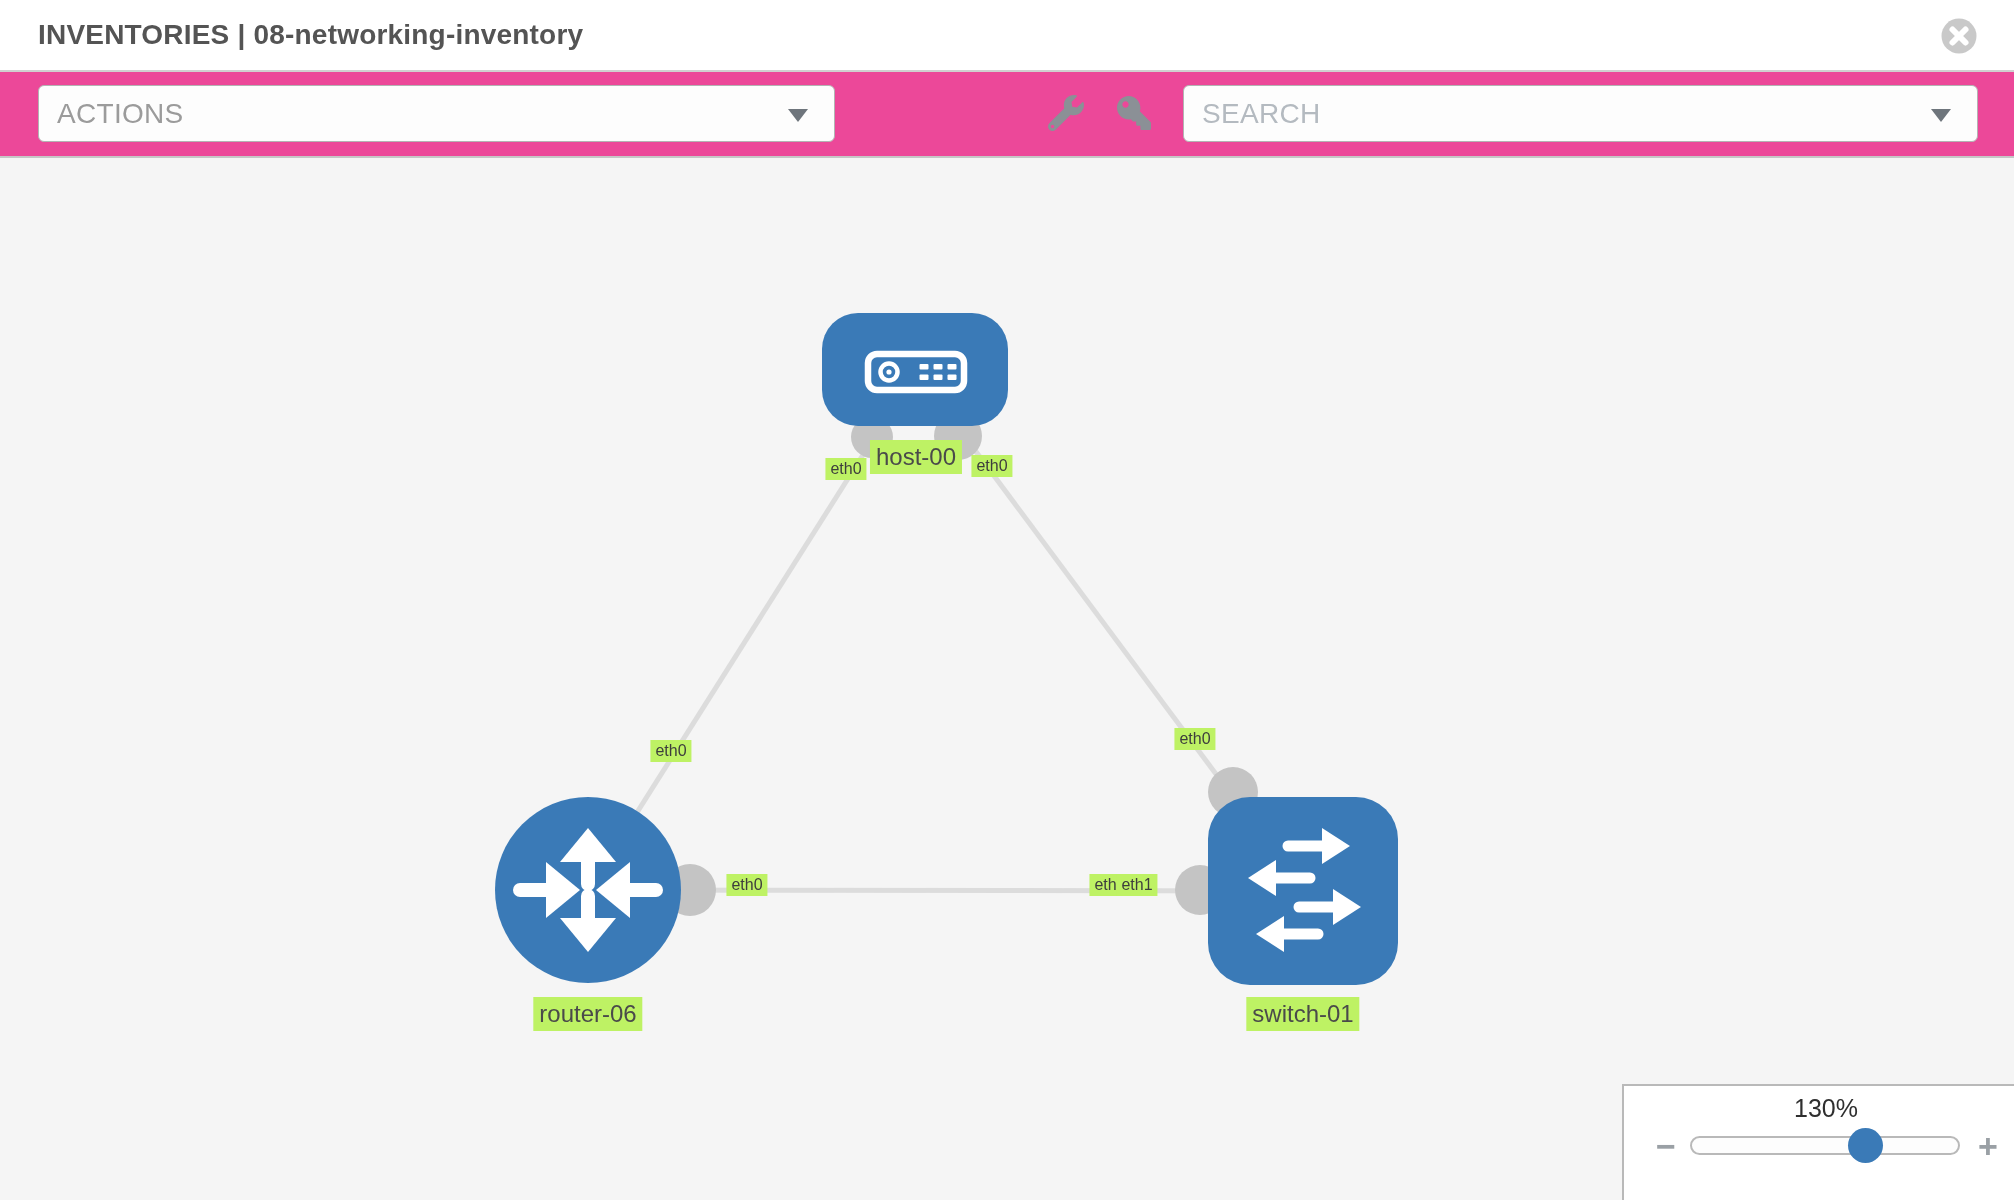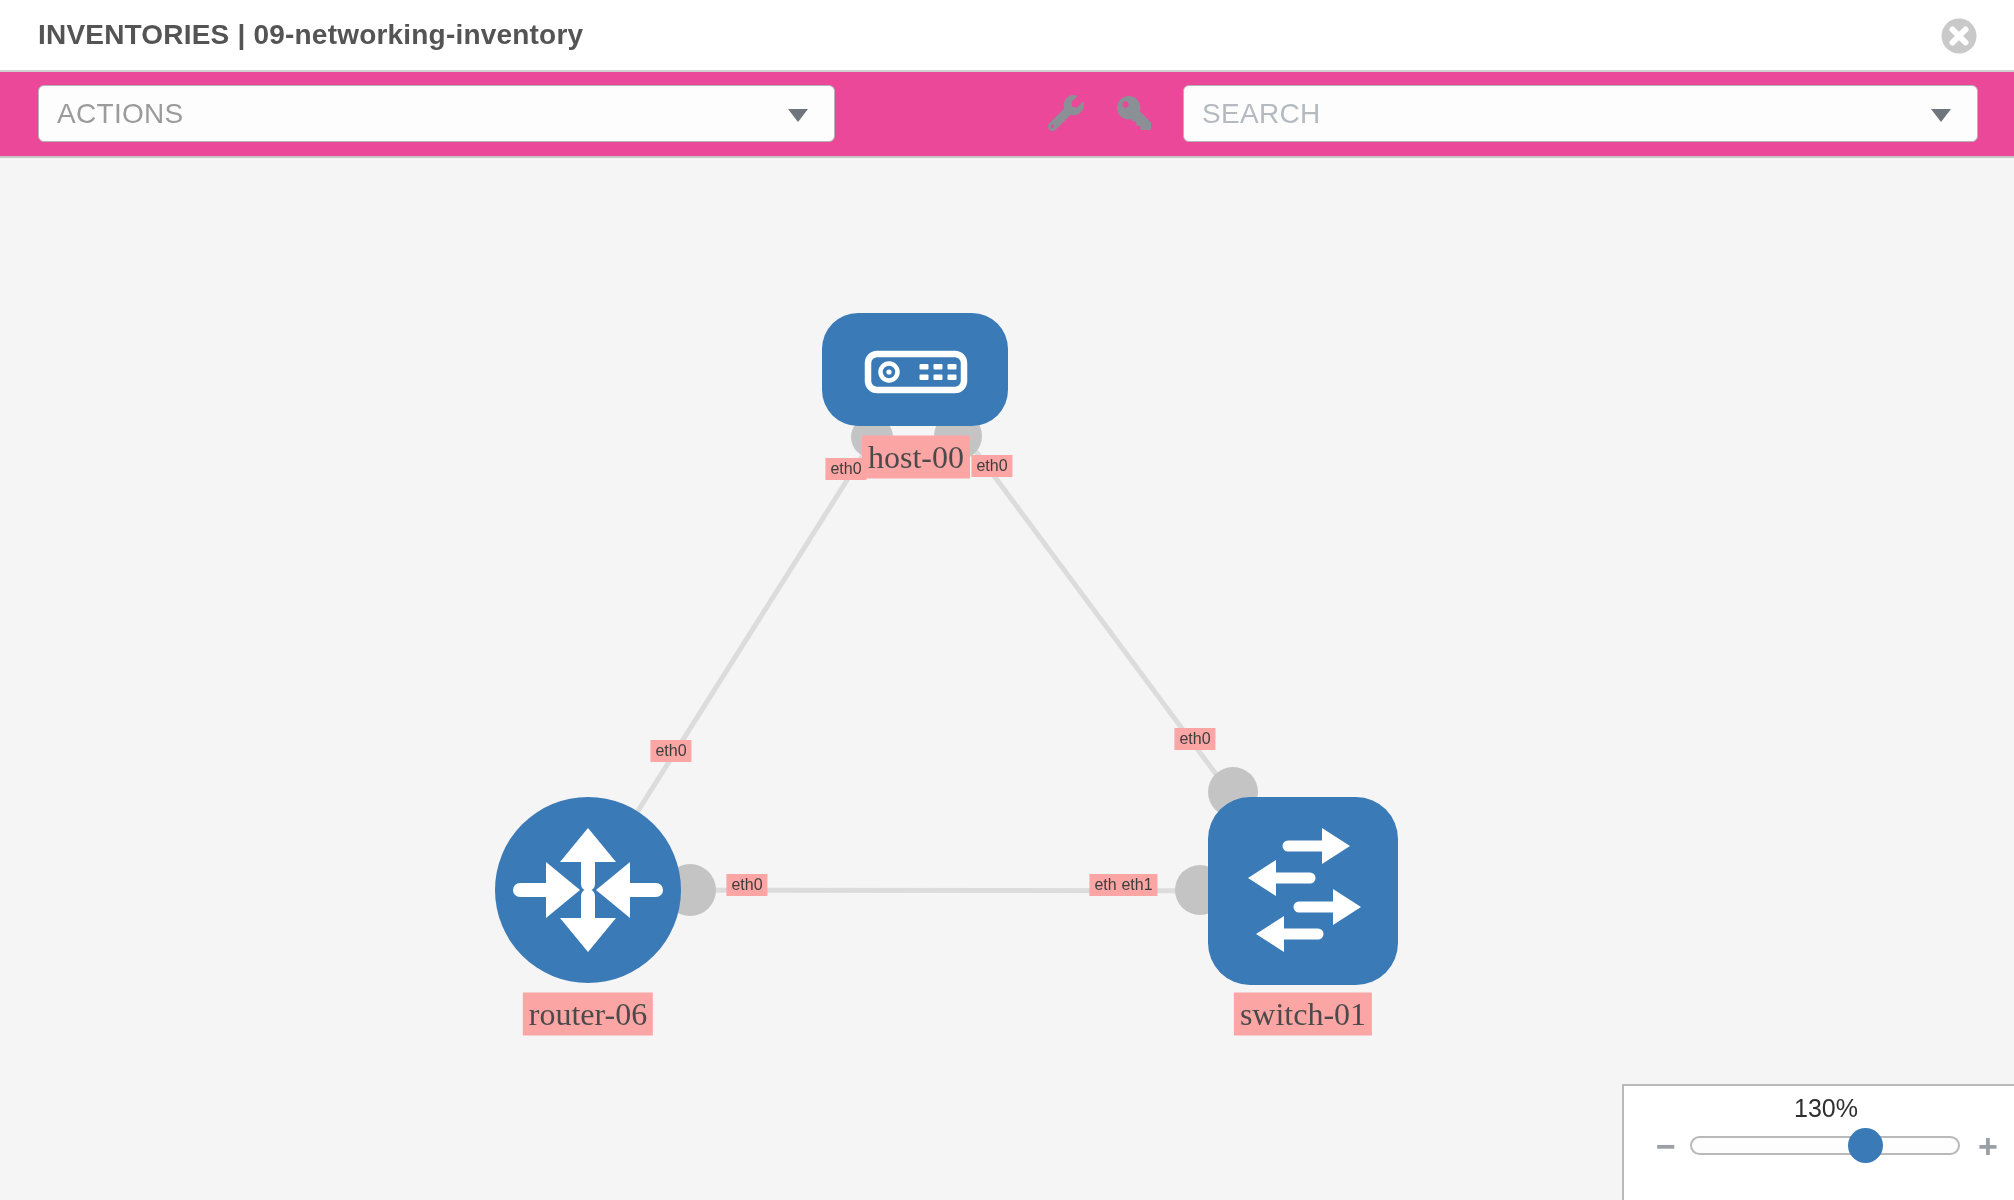--- a/index.html
+++ b/index.html
@@ -59,23 +59,23 @@
   
   .canvas {
     position: absolute; left: 0; top: 158px; width: 2014px; height: 1042px;
     background: #f5f5f5; overflow: hidden;
   }
   .graph-svg { position: absolute; left: 0; top: 0; }
 
   
   .lbl {
     position: absolute; transform: translate(-50%, -50%);
-    background: #fca5a5; white-space: nowrap; color: #4a4a4a;
-  }
-  .node-lbl { font-size: 32px; padding: 3px 6px; font-family: Liberation Serif, serif; }
+    background: #bef264; white-space: nowrap; color: #4a4a4a;
+  }
+  .node-lbl { font-size: 24px; padding: 3px 6px; }
   .port-lbl { font-size: 16px; padding: 2px 5px; color: #3d3d3d; }
 
   
   .zoom-panel {
     position: absolute; left: 1622px; top: 926px; width: 404px; height: 132px;
     background: #ffffff; border: 2px solid #b9b9b9;
   }
   .zoom-level {
     position: absolute; left: 202px; top: 8px; transform: translateX(-50%);
     font-size: 25px; color: #2f2f2f;
@@ -97,21 +97,21 @@
     position: absolute; left: 224px; top: 42px; width: 35px; height: 35px;
     border-radius: 50%; background: #3a7ab7; cursor: pointer;
   }
 </style>
 </head>
 <body>
 
 <div class="page">
 
   <div class="header">
-    <div class="page-title">INVENTORIES | 09-networking-inventory</div>
+    <div class="page-title">INVENTORIES | 08-networking-inventory</div>
     <button class="close-btn">
       <svg width="36" height="36" viewBox="0 0 36 36">
         <circle cx="18" cy="18" r="17.5" fill="#c9c9c9"></circle>
         <line x1="11.5" y1="11.5" x2="24.5" y2="24.5" stroke="#ffffff" stroke-width="6" stroke-linecap="round"></line>
         <line x1="24.5" y1="11.5" x2="11.5" y2="24.5" stroke="#ffffff" stroke-width="6" stroke-linecap="round"></line>
       </svg>
     </button>
   </div>
 
   <div class="toolbar">

